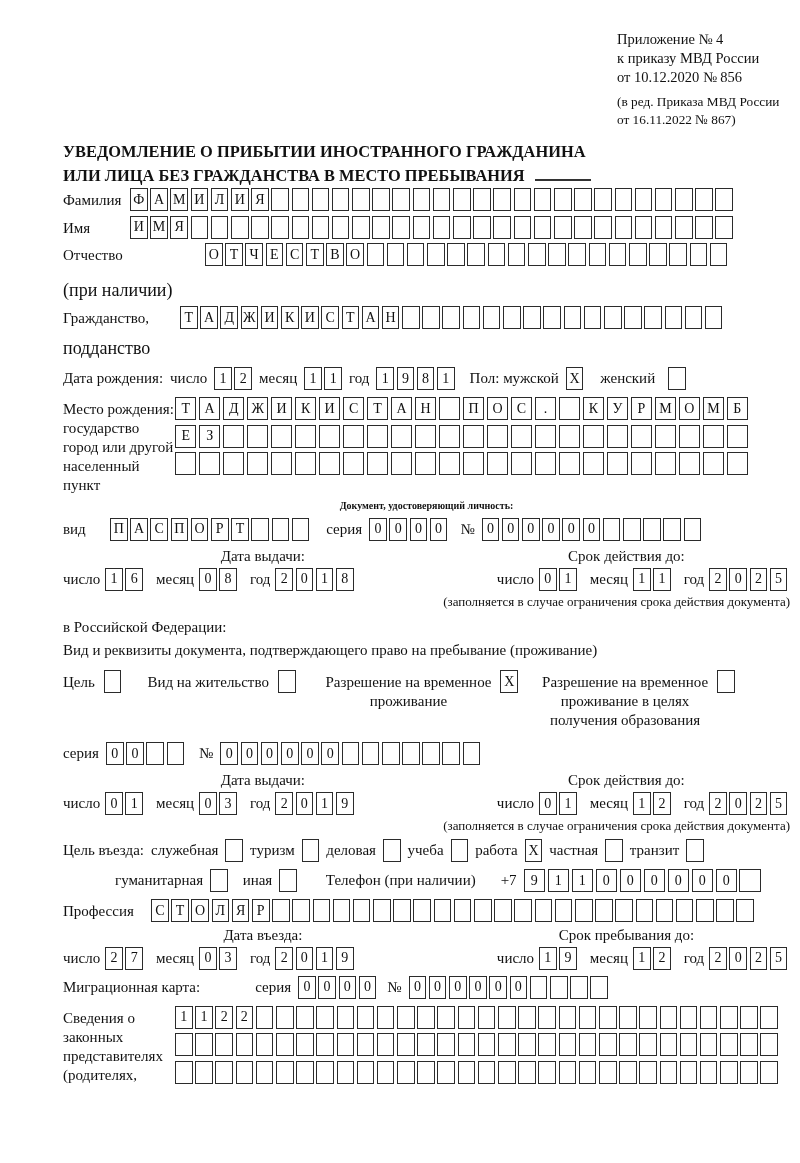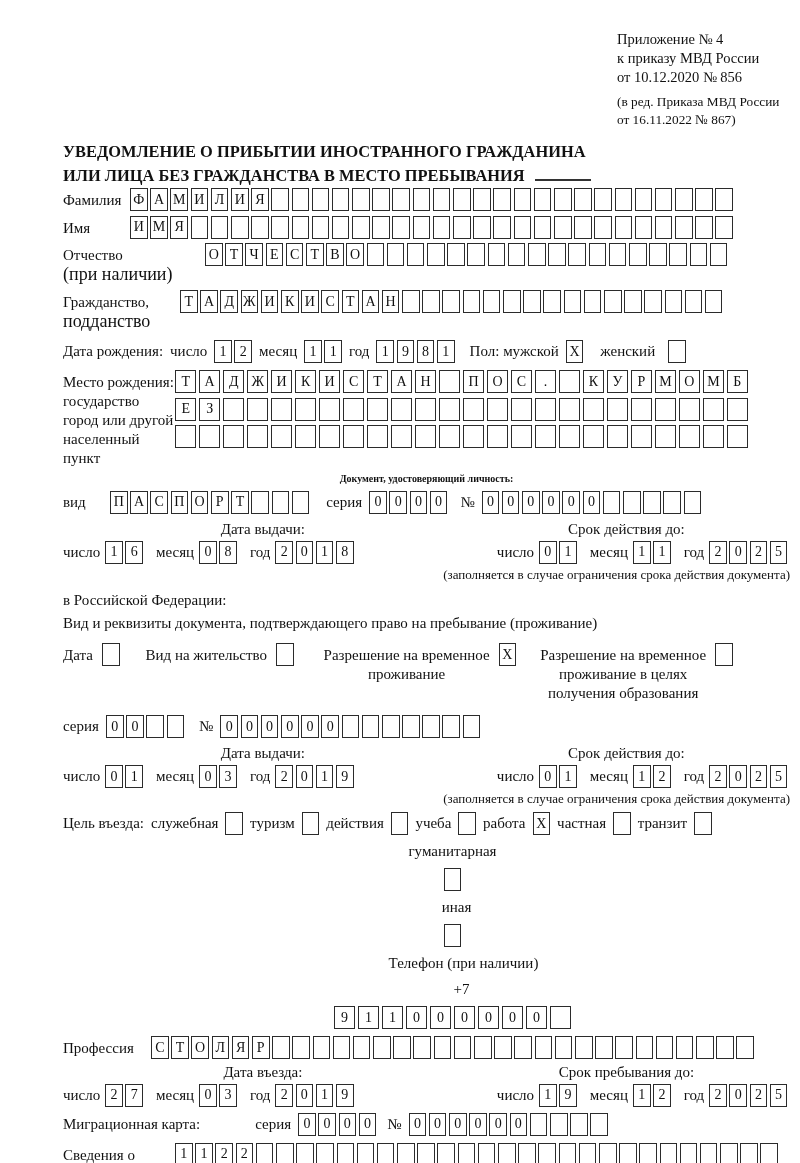--- a/index.html
+++ b/index.html
@@ -33,21 +33,21 @@
   .c2{flex:1;}
   .chead{text-align:center;font-size:15px;margin-top:0;}
   .dgrp{display:flex;align-items:center;gap:5px;margin-top:3px;}
   .note{font-size:13px;text-align:right;margin-top:3px;margin-bottom:5px;}
   .intro{font-size:15px;line-height:1.55;margin-top:6px;}
   .opts{display:flex;align-items:flex-start;margin-top:8px;margin-bottom:12px;}
   .opt{display:flex;align-items:flex-start;gap:9px;}
   .optlbl{font-size:15px;line-height:19px;text-align:center;padding-top:3px;}
   .mr1{margin-right:26px}.mr2{margin-right:30px}.mr3{margin-right:24px}
   .prow{display:flex;align-items:center;gap:7px;margin-bottom:7px;flex-wrap:nowrap;}
-  .indent52{margin-left:52px;flex-direction:column;}
+  .indent52{margin-left:52px;}
   .gap48{margin-left:48px;}
 </style>
 </head>
 <body>
 
 <div class="page">
 
   <div class="annex">
     <div>Приложение № 4</div>
     <div>к приказу МВД России</div>
@@ -129,21 +129,21 @@
         <span class="cell"></span>
         <span class="cell"></span>
         <span class="cell"></span>
         <span class="cell"></span>
         <span class="cell"></span>
         <span class="cell"></span>
         <span class="cell"></span>
       </div>
   </div>
 
-  <div class="frow" style="margin-bottom:1px">
+  <div class="frow" style="margin-bottom:17px">
     <div class="lbl lblcol w142">Отчество</div>
     <div class="cells">
         <span class="cell">О</span>
         <span class="cell">Т</span>
         <span class="cell">Ч</span>
         <span class="cell">Е</span>
         <span class="cell">С</span>
         <span class="cell">Т</span>
         <span class="cell">В</span>
         <span class="cell">О</span>
@@ -162,21 +162,21 @@
         <span class="cell"></span>
         <span class="cell"></span>
         <span class="cell"></span>
         <span class="cell"></span>
         <span class="cell"></span>
         <span class="cell"></span>
       </div>
   </div>
   <div class="lbl sub">(при наличии)</div>
 
-  <div class="frow" style="margin-bottom:1px">
+  <div class="frow" style="margin-bottom:12px">
     <div class="lblcol w117">
       <div class="lbl">Гражданство,</div>
     </div>
     <div class="cells">
         <span class="cell">Т</span>
         <span class="cell">А</span>
         <span class="cell">Д</span>
         <span class="cell">Ж</span>
         <span class="cell">И</span>
         <span class="cell">К</span>
@@ -409,21 +409,21 @@
     </div>
   </div>
   <div class="note">(заполняется в случае ограничения срока действия документа)</div>
 
   <div class="intro">
     <div>в Российской Федерации:</div>
     <div>Вид и реквизиты документа, подтверждающего право на пребывание (проживание)</div>
   </div>
   <div class="opts">
     <div class="opt mr1">
-      <span class="optlbl">Дата</span>
+      <span class="optlbl">Цель</span>
       <span class="cells">
           <span class="cell"></span>
         </span>
     </div>
     <div class="opt mr2">
       <span class="optlbl">Вид на жительство</span>
       <span class="cells">
           <span class="cell"></span>
         </span>
     </div>
@@ -526,21 +526,21 @@
   <div class="prow">
     <span class="lbl">Цель въезда:</span>
     <span class="lbl">служебная</span>
     <span class="cells">
         <span class="cell"></span>
       </span>
     <span class="lbl">туризм</span>
     <span class="cells">
         <span class="cell"></span>
       </span>
-    <span class="lbl">действия</span>
+    <span class="lbl">деловая</span>
     <span class="cells">
         <span class="cell"></span>
       </span>
     <span class="lbl">учеба</span>
     <span class="cells">
         <span class="cell"></span>
       </span>
     <span class="lbl">работа</span>
     <span class="cells">
         <span class="cell">X</span>

